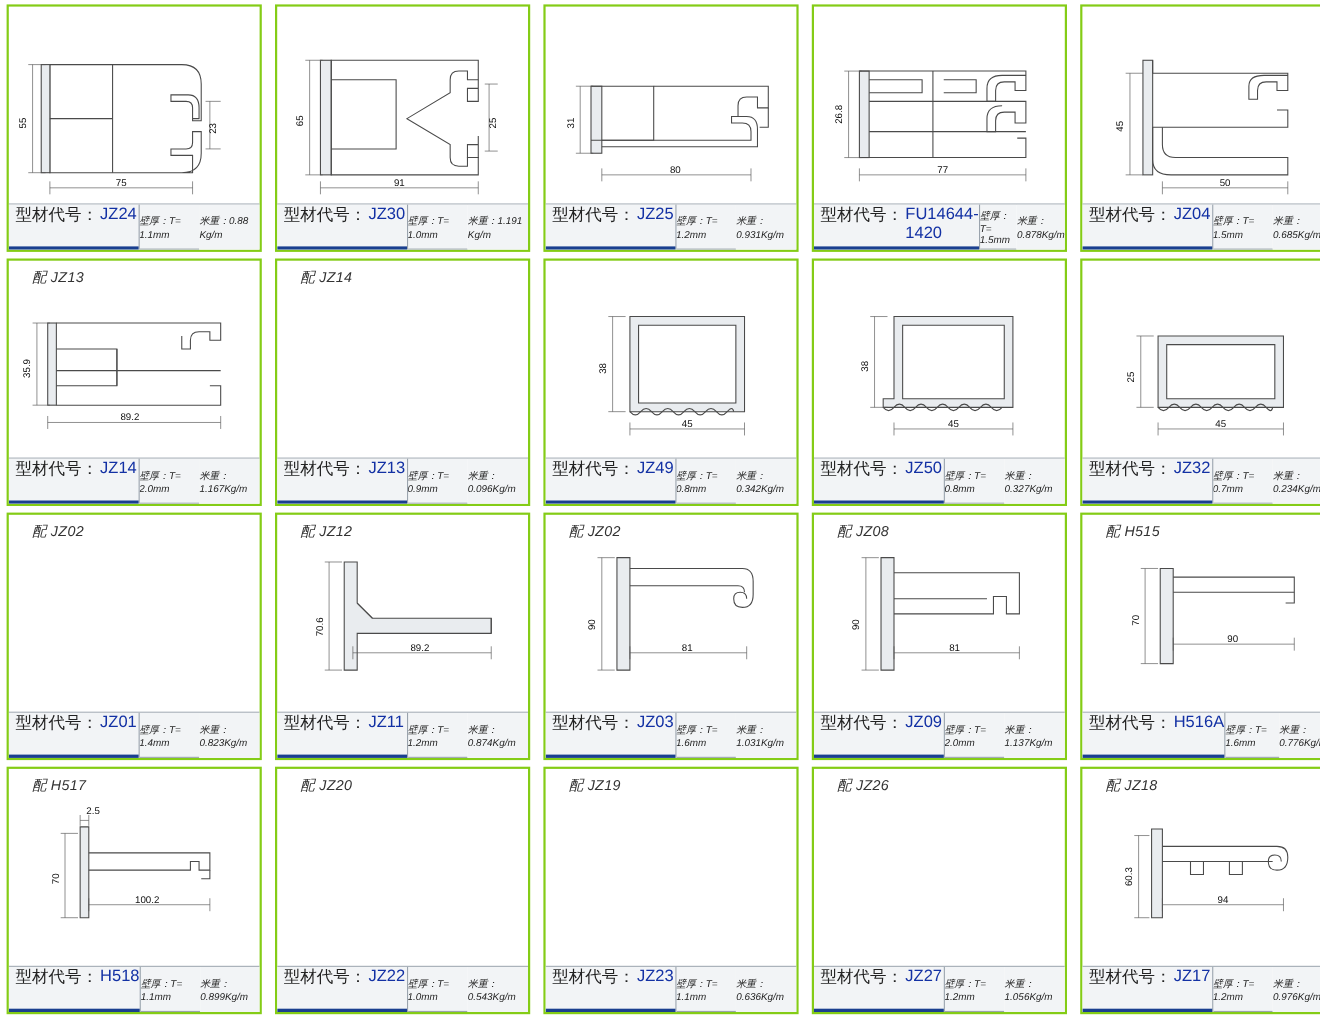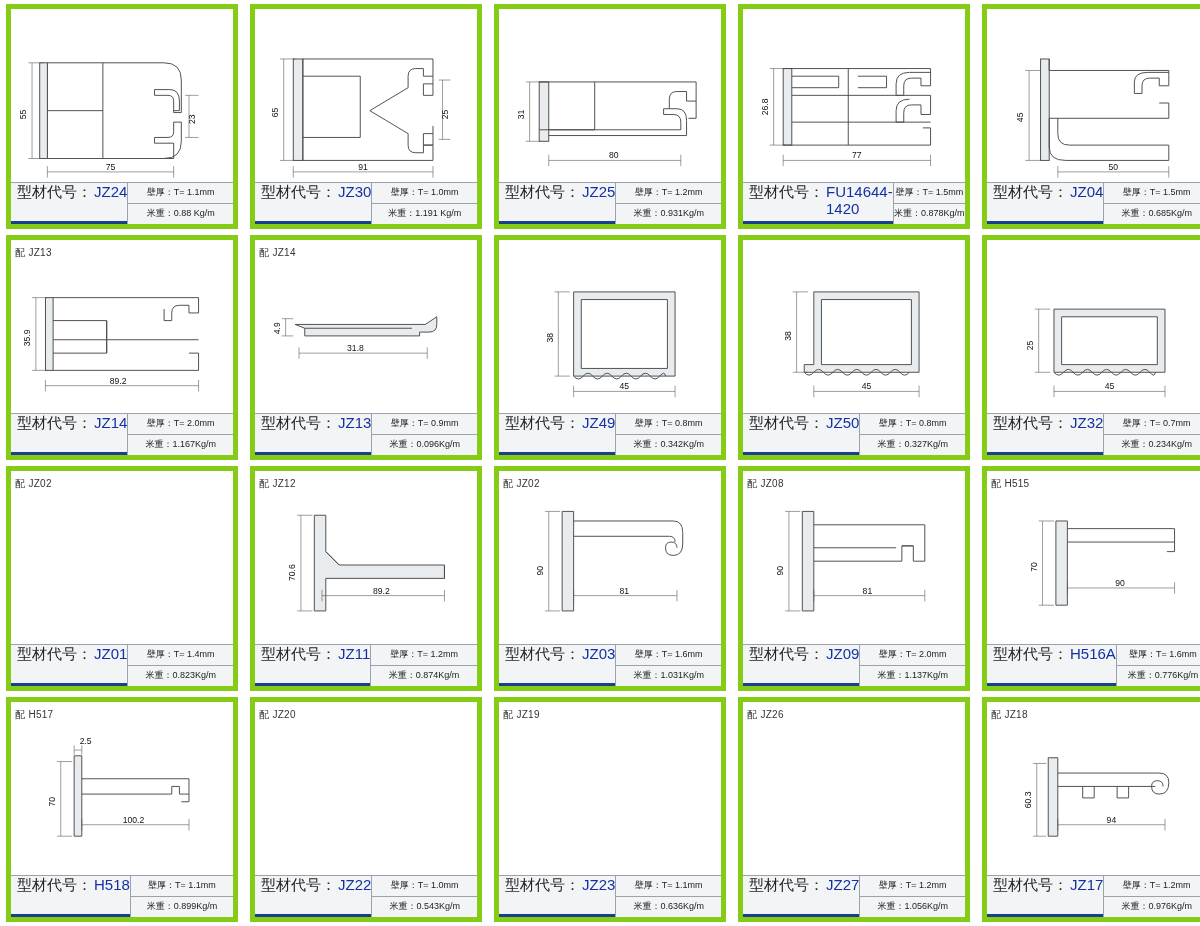--- a/index.html
+++ b/index.html
@@ -12,28 +12,28 @@
     display:grid;
     grid-template-columns:repeat(5,232px);
     grid-template-rows:repeat(4,225px);
     column-gap:12px;
     row-gap:6px;
     padding:4px 6px 0 6px;
     box-sizing:border-box;
   }
   .cell{
     position:relative;
-    border:5px solid #84cc16;
+    border:2px solid #84cc16;
     box-sizing:border-box;
     background:#fff;
     overflow:hidden;
   }
   .cellnote{
-    position:absolute;left:4px;top:6px;
-    font-size:10px;color:#333;letter-spacing:.3px;
+    position:absolute;left:21px;top:6px;
+    font-size:13px;color:#333;letter-spacing:.3px;font-style:italic;
   }
   .draw{
     position:absolute;left:0;right:0;top:14px;
     height:160px;
   }
   .draw svg{display:block;width:100%;height:100%;}
   
   .spec{
     position:absolute;left:0;right:0;bottom:0;
     height:42px;
@@ -52,22 +52,23 @@
     position:relative;
   }
   .spec .left:after{
     content:"";position:absolute;left:0;right:0;bottom:0;height:3px;
     background:#1a3f8f;
   }
   .spec .left .code{
     color:#1331a4;font-weight:normal;margin-left:2px;
   }
   .spec .right{
-    flex:1 1 auto;display:flex;flex-direction:column;
+    flex:1 1 auto;display:flex;flex-direction:row;
     box-sizing:border-box;
+    font-style:italic;
   }
   .spec .right .row{
     flex:1 1 50%;
     display:flex;align-items:center;justify-content:center;
     font-size:9px;color:#222;
     background:#f2f4f6;
     box-sizing:border-box;
   }
   .spec .right .row.top{border-bottom:1px solid #9aa3ad;}
   .lbl{white-space:nowrap;}
@@ -295,38 +296,20 @@
       </div>
       <div class="right">
         <div class="row top">壁厚：T= 2.0mm</div>
         <div class="row">米重：1.167Kg/m</div>
       </div>
     </div>
   </div>
 
   <div class="cell">
     <div class="cellnote">配 JZ14</div>
-    <div class="draw">
-      <svg viewBox="0 0 232 160" preserveAspectRatio="xMidYMid meet">
-        <g stroke="#4a4a4a" fill="none" stroke-width="1">
-          <path d="M42 70 H178 L190 62 V70 Q190 78 182 78 H172 V82 H52 V74 L42 70 Z" fill="#e9ecef"></path>
-          <path d="M52 74 H164"></path>
-        </g>
-        <g stroke="#555" stroke-width=".6" fill="none">
-          <line x1="32" y1="64" x2="32" y2="82"></line>
-          <line x1="28" y1="64" x2="40" y2="64"></line>
-            <line x1="28" y1="82" x2="40" y2="82"></line>
-          <line x1="46" y1="100" x2="180" y2="100"></line>
-          <line x1="46" y1="94" x2="46" y2="106"></line>
-            <line x1="180" y1="94" x2="180" y2="106"></line>
-        </g>
-        <text x="26" y="74" font-size="9" fill="#111" transform="rotate(-90 26 74)" text-anchor="middle">4.9</text>
-        <text x="105" y="98" font-size="9" fill="#111" text-anchor="middle">31.8</text>
-      </svg>
-    </div>
     <div class="spec">
       <div class="left">
         <span class="lbl">型材代号：</span>
         <span class="code">JZ13</span>
       </div>
       <div class="right">
         <div class="row top">壁厚：T= 0.9mm</div>
         <div class="row">米重：0.096Kg/m</div>
       </div>
     </div>

